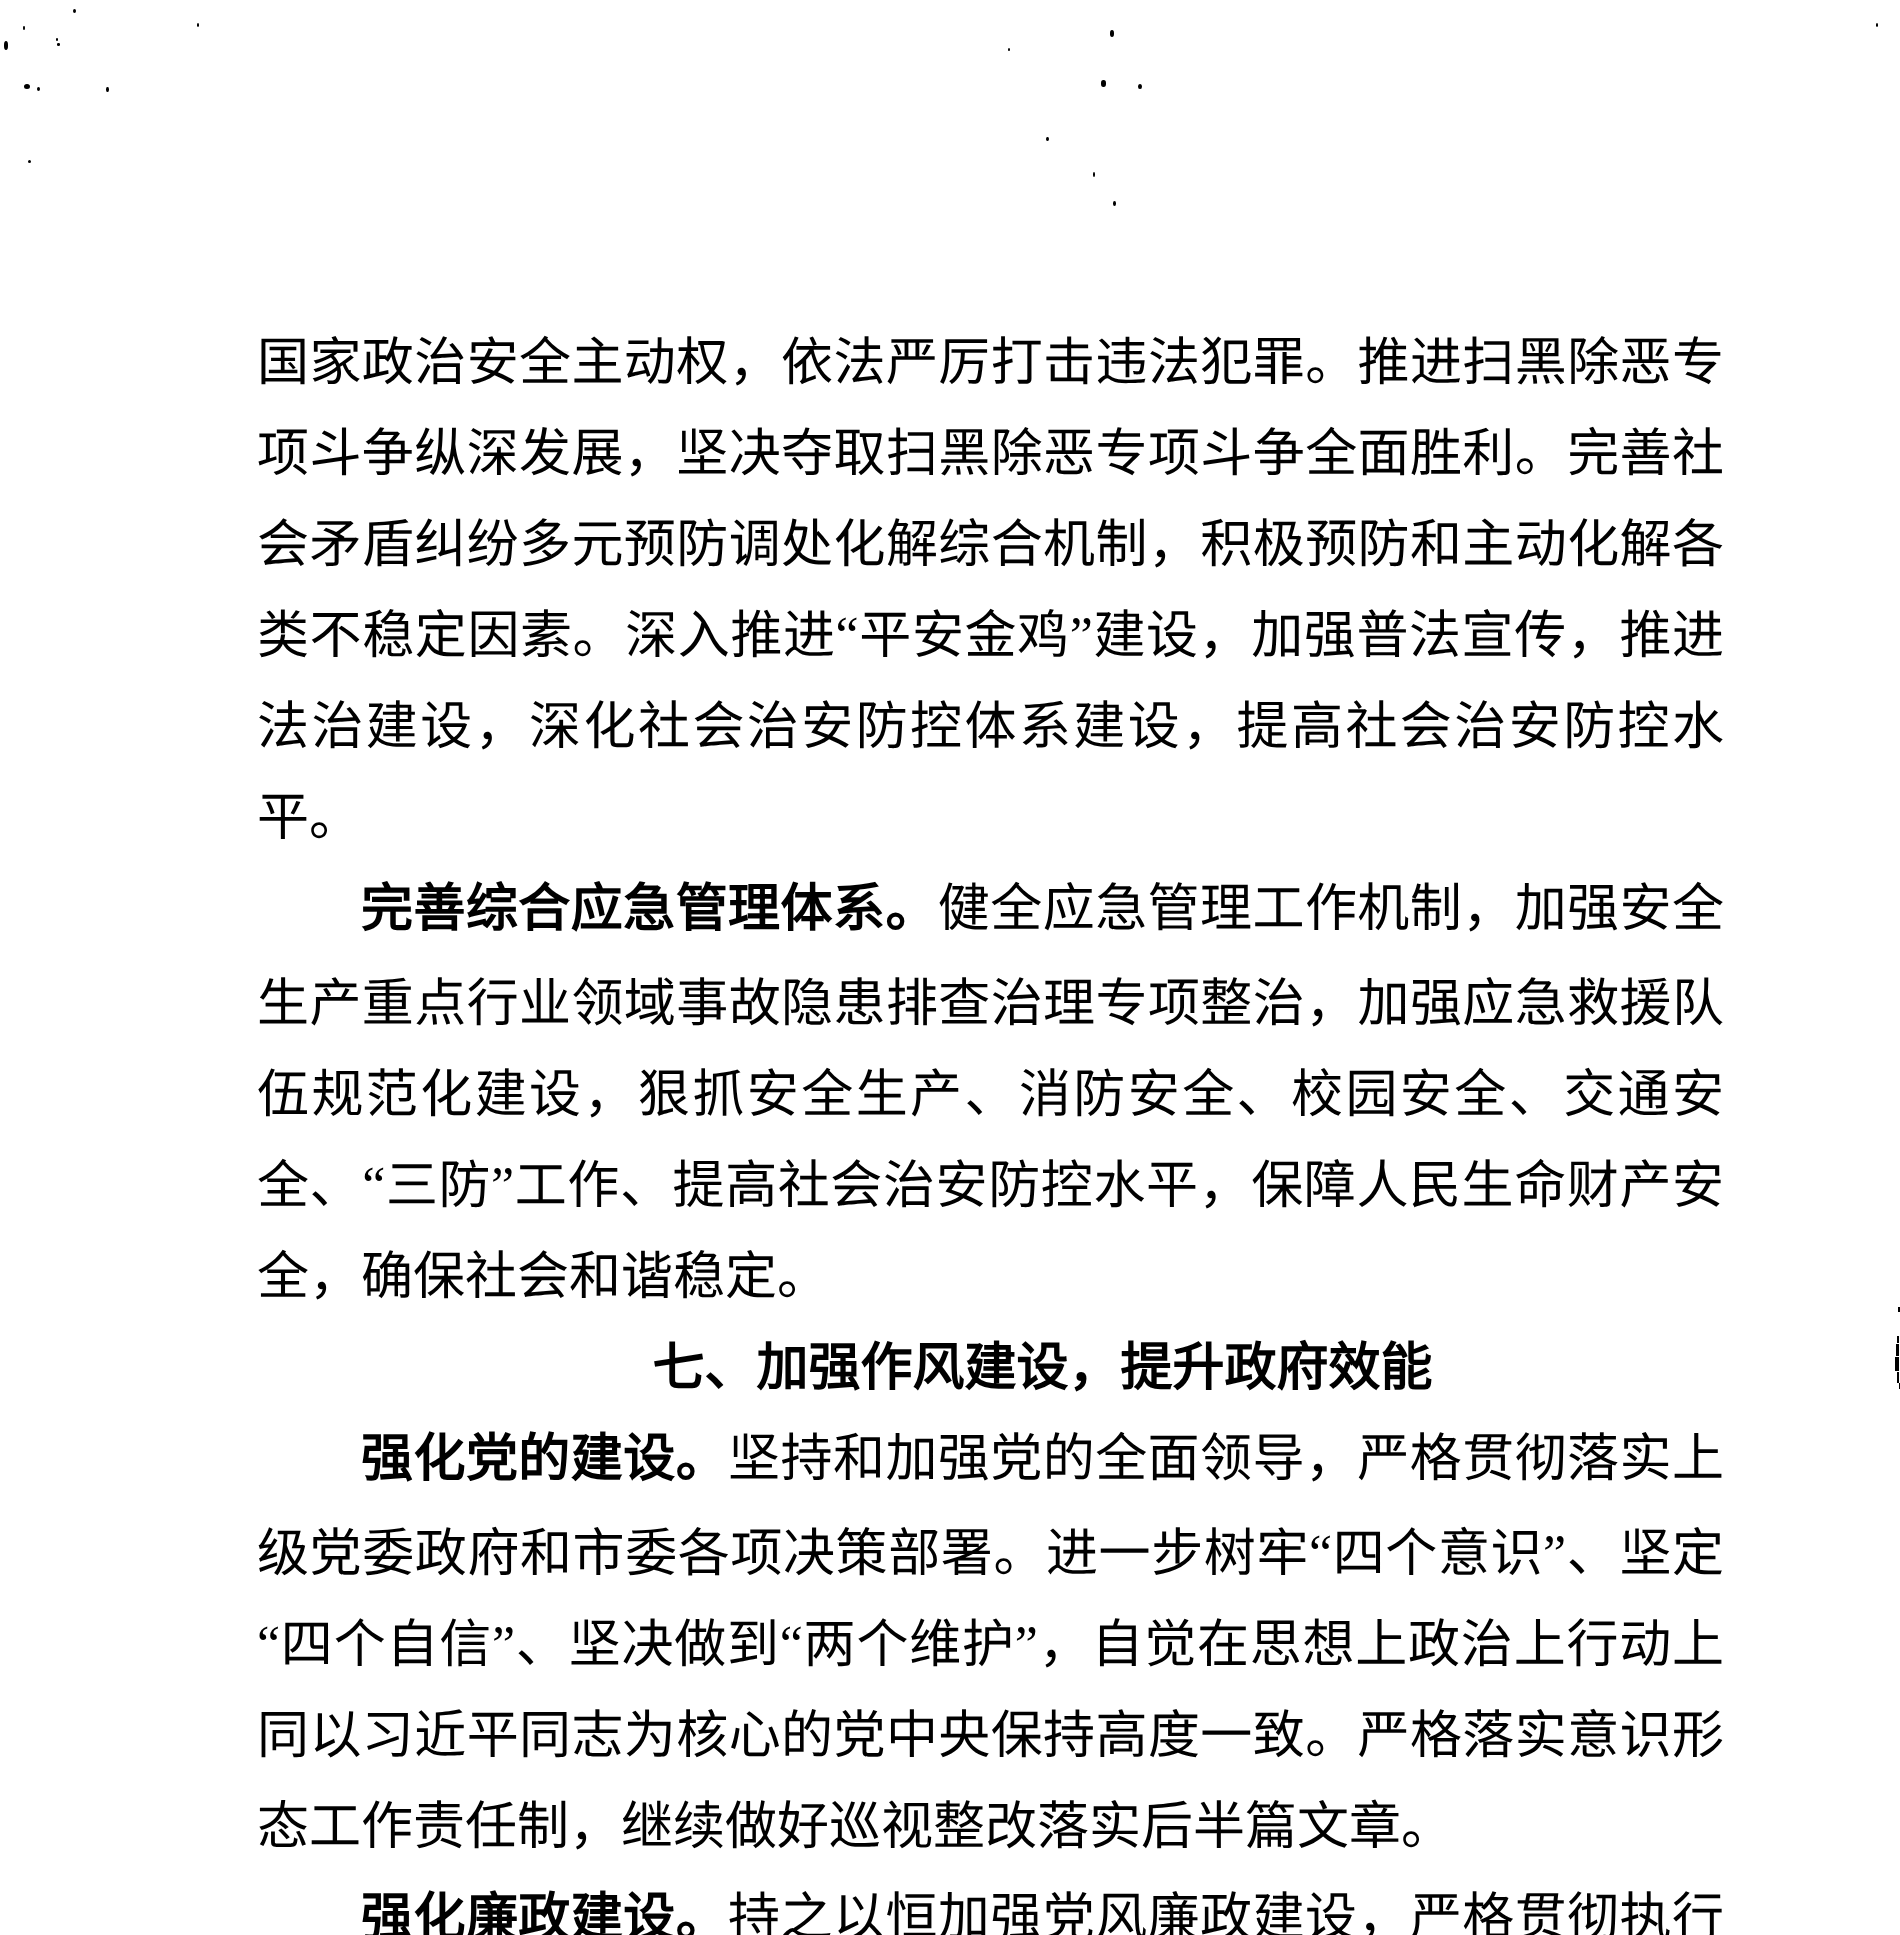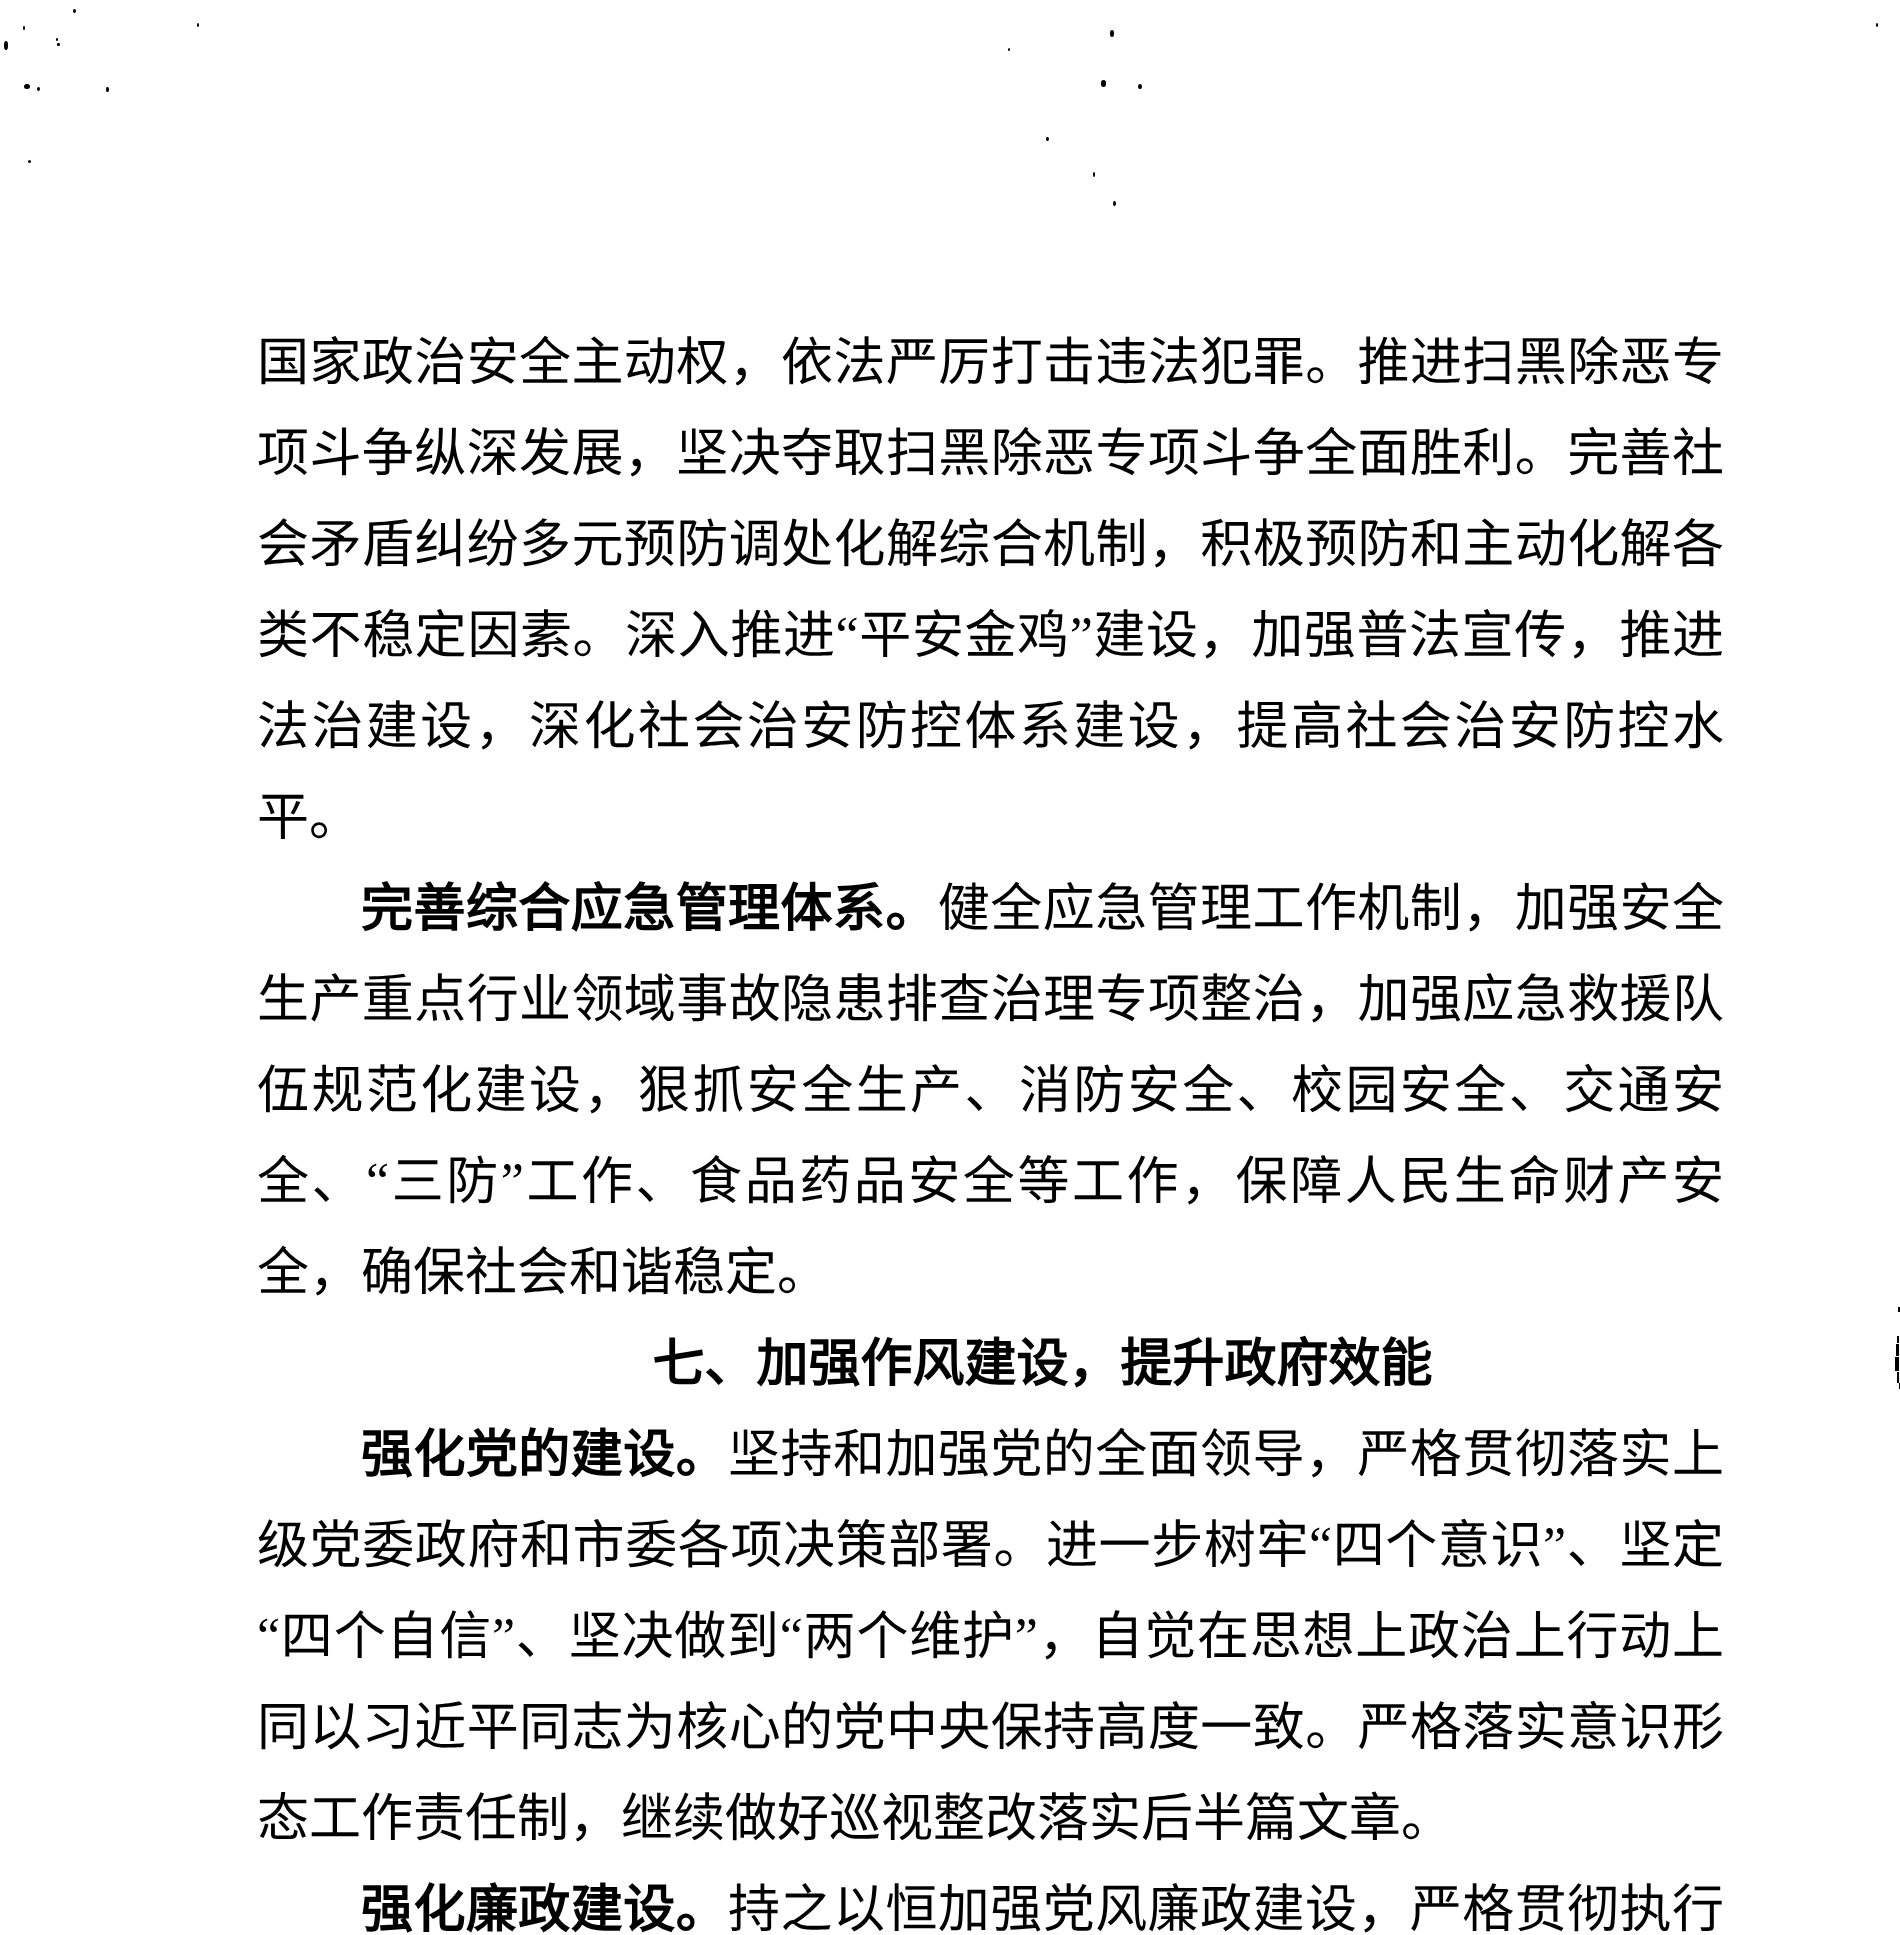--- a/index.html
+++ b/index.html
@@ -32,20 +32,21 @@
     margin: 0;
     padding: 0;
     text-indent: 2em;
     word-break: normal;
   }
   .para.no-indent {
     text-indent: 0;
   }
   .para .lead {
     font-weight: bold;
+    font-family: Liberation Mono, monospace;
   }
   .heading {
     margin: 0;
     padding: 0;
     text-indent: 2em;
     font-family: "Liberation Sans", sans-serif;
     font-weight: bold;
     font-size: 52px;
     line-height: 91px;
     text-align: center;
@@ -62,21 +63,21 @@
     background: #000000;
   }
 </style>
 </head>
 <body>
 
 <div class="text-block">
 
   <p class="para no-indent"><span>国家政治安全主动权，依法严厉打击违法犯罪。推进扫黑除恶专项斗争纵深发展，坚决夺取扫黑除恶专项斗争全面胜利。完善社会矛盾纠纷多元预防调处化解综合机制，积极预防和主动化解各类不稳定因素。深入推进“平安金鸡”建设，加强普法宣传，推进法治建设，深化社会治安防控体系建设，提高社会治安防控水平。</span></p>
 
-  <p class="para"><span class="lead">完善综合应急管理体系。</span><span>健全应急管理工作机制，加强安全生产重点行业领域事故隐患排查治理专项整治，加强应急救援队伍规范化建设，狠抓安全生产、消防安全、校园安全、交通安全、“三防”工作、食品药品安全等工作，保障人民生命财产安全，确保社会和谐稳定。</span></p>
+  <p class="para"><span class="lead">完善综合应急管理体系。</span><span>健全应急管理工作机制，加强安全生产重点行业领域事故隐患排查治理专项整治，加强应急救援队伍规范化建设，狠抓安全生产、消防安全、校园安全、交通安全、“三防”工作、提高社会治安防控水平，保障人民生命财产安全，确保社会和谐稳定。</span></p>
 
   <h2 class="heading">七、加强作风建设，提升政府效能</h2>
 
   <p class="para"><span class="lead">强化党的建设。</span><span>坚持和加强党的全面领导，严格贯彻落实上级党委政府和市委各项决策部署。进一步树牢“四个意识”、坚定“四个自信”、坚决做到“两个维护”，自觉在思想上政治上行动上同以习近平同志为核心的党中央保持高度一致。严格落实意识形态工作责任制，继续做好巡视整改落实后半篇文章。</span></p>
 
   <p class="para"><span class="lead">强化廉政建设。</span><span>持之以恒加强党风廉政建设，严格贯彻执行廉洁自律准则，深刻汲取违反中央八项规定精神典型案例教训，坚决防止“四风”问题反弹回潮。严控“三公经费”预算和一般性支出。筑牢基层廉政风险防控机制，加强小型工程发包和农村“三资”管理和监督，确保资产管理规范化、制度化。</span></p>
 
 </div>
 
 <div class="speckle" style="left:73px; top:9.3px;  width:3.1px;  height:3.9px;"></div>

